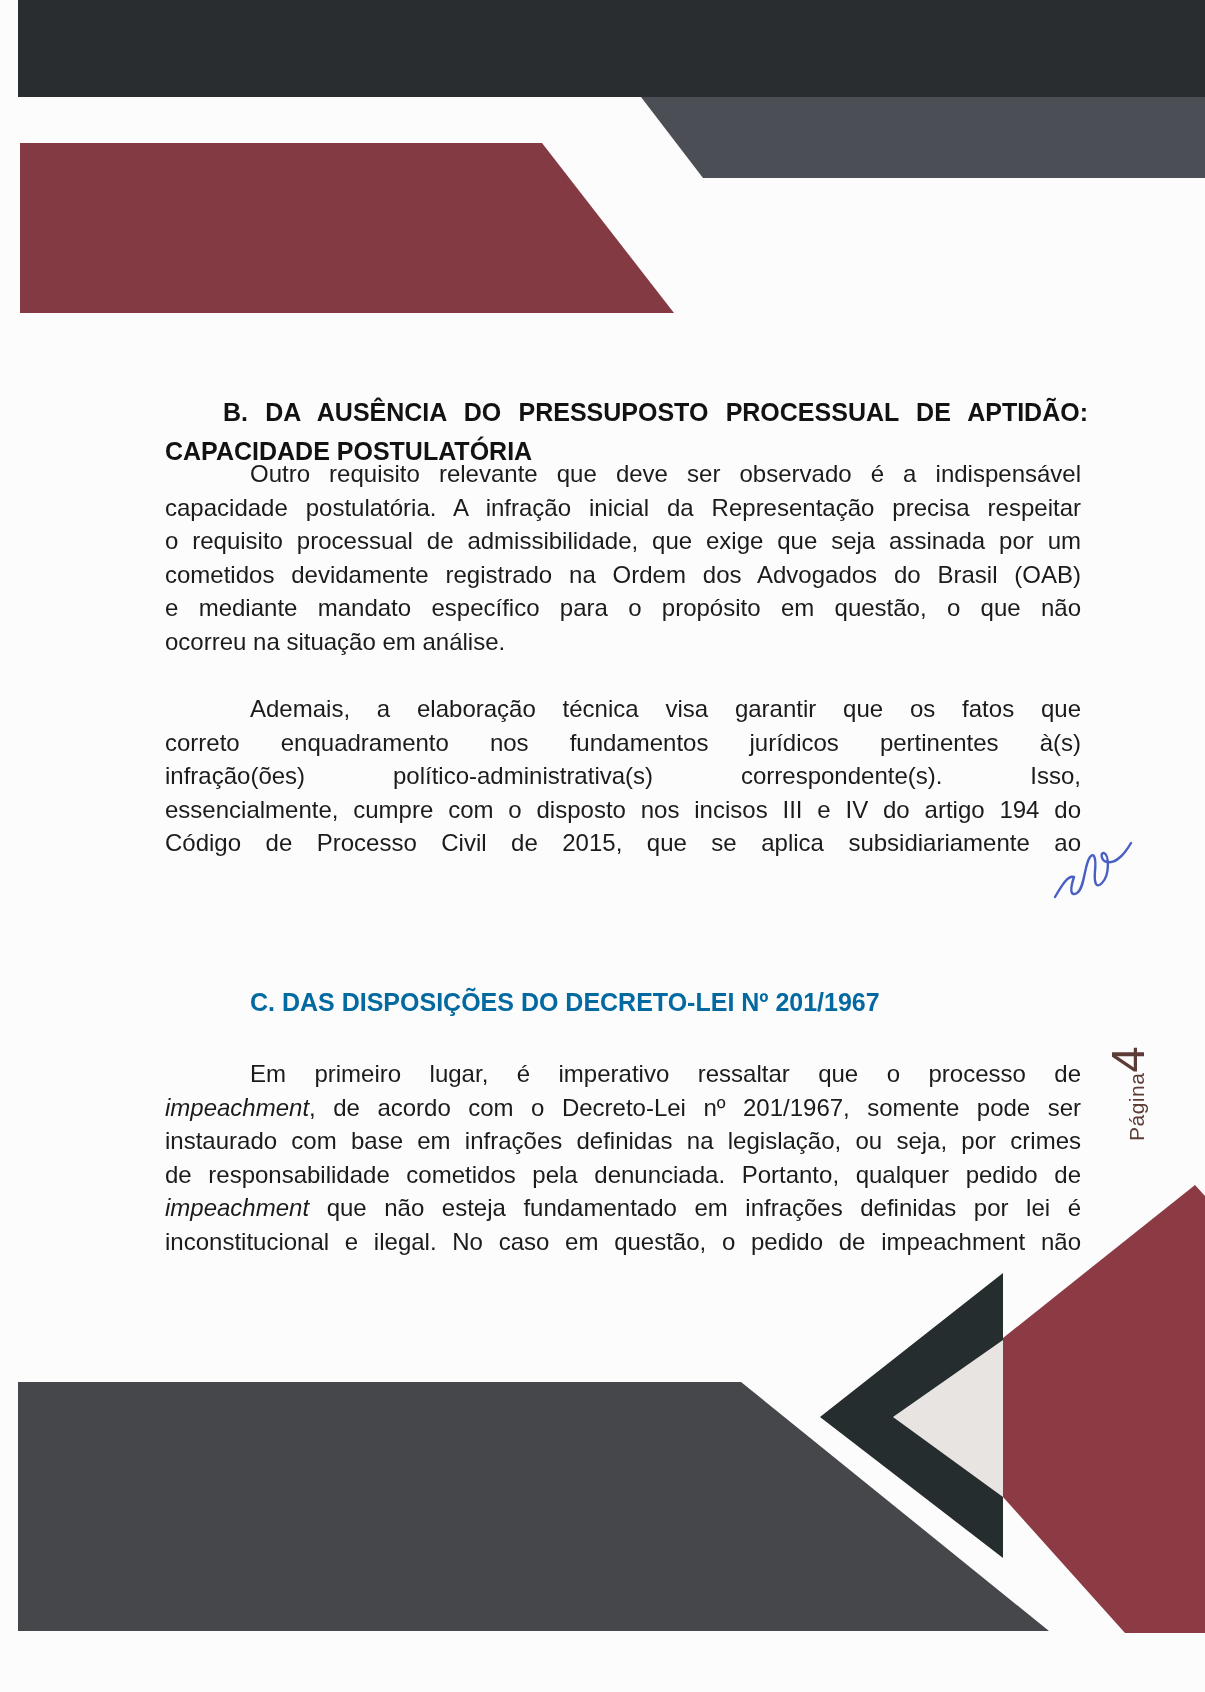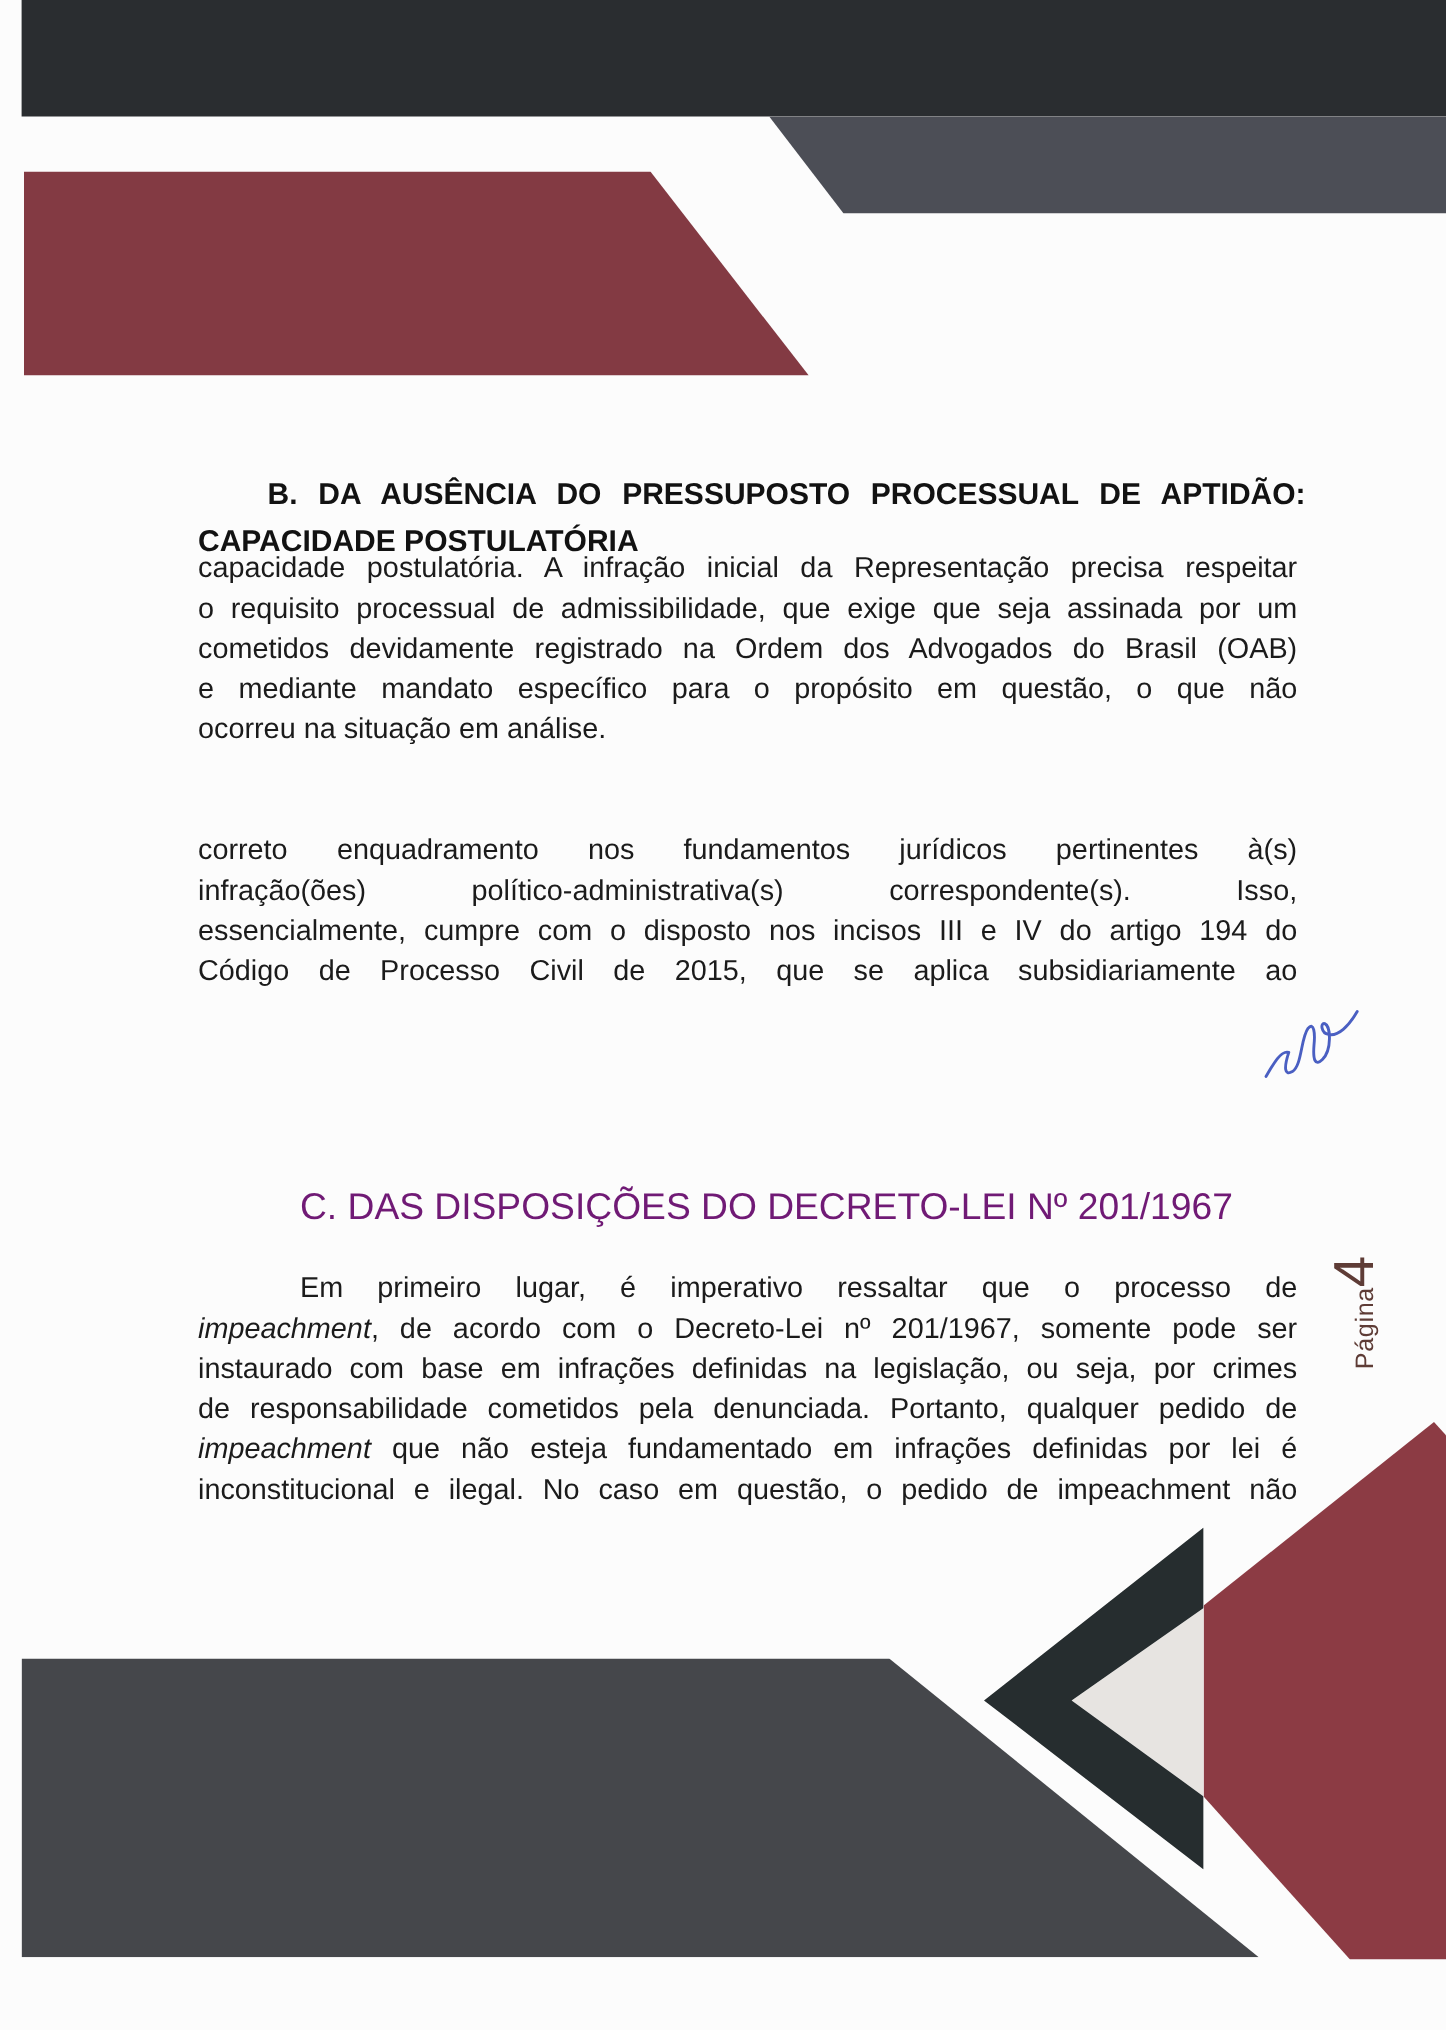--- a/index.html
+++ b/index.html
@@ -10,21 +10,21 @@
     color:#1b1b1b;
   }
   .shape{position:absolute;inset:0;pointer-events:none;}
   .txtblock{position:absolute;left:165px;width:916px;font-size:24px;line-height:33.5px;}
   .line{white-space:normal;}
   .jl{text-align:justify;text-align-last:justify;}
   .ll{text-align:left;}
   .ind{text-indent:85px;}
   .hB{position:absolute;left:165px;width:923px;font-size:25px;line-height:38.5px;font-weight:bold;color:#121212;margin-top:44px;}
   .hB .l1{text-align:justify;text-align-last:justify;text-indent:58px;}
-  .hC{position:absolute;left:165px;width:923px;font-size:31px;font-weight:normal;color:#701a75;padding-left:85px;box-sizing:border-box;}
+  .hC{position:absolute;left:165px;width:923px;font-size:25px;font-weight:bold;color:#0369a1;padding-left:85px;box-sizing:border-box;}
   .it{font-style:italic;}
   .pagenum{
     position:absolute;left:1075px;top:1066px;width:104px;height:46px;
     transform:rotate(-90deg);transform-origin:52px 23px;
     display:flex;align-items:baseline;justify-content:flex-start;
     white-space:nowrap;
   }
   .pagenum .plabel{font-size:21px;letter-spacing:0.5px;}
   .pagenum .pnum{font-size:47px;line-height:1;}
   .sig{position:absolute;left:1052px;top:831px;width:85px;height:76px;}
@@ -40,28 +40,30 @@
 <div class="shape" style="clip-path: polygon(1003px 1340px, 1003px 1497px, 893px 1417px); background: rgb(231, 228, 225);"></div>
 <div class="shape" style="clip-path: polygon(820px 1417px, 1003px 1273px, 1003px 1340px, 893px 1417px, 1003px 1497px, 1003px 1558px); background: rgb(38, 45, 47);"></div>
 <div class="shape" style="clip-path: polygon(1195px 1185px, 1205px 1196px, 1205px 1633px, 1125px 1633px, 1003px 1497px, 1003px 1338px); background: rgb(140, 59, 68);"></div>
 
 <div class="hB" style="top:349px;">
   <div class="l1">B. DA AUSÊNCIA DO PRESSUPOSTO PROCESSUAL DE APTIDÃO:</div>
   <div class="l2">CAPACIDADE POSTULATÓRIA</div>
 </div>
 
 <div class="txtblock" style="top:457px;">
+  <div class="line jl ind">Outro requisito relevante que deve ser observado é a indispensável</div>
   <div class="line jl">capacidade postulatória. A infração inicial da Representação precisa respeitar</div>
   <div class="line jl">o requisito processual de admissibilidade, que exige que seja assinada por um</div>
   <div class="line jl">cometidos devidamente registrado na Ordem dos Advogados do Brasil (OAB)</div>
   <div class="line jl">e mediante mandato específico para o propósito em questão, o que não</div>
   <div class="line ll">ocorreu na situação em análise.</div>
 </div>
 
 <div class="txtblock" style="top:692px;">
+  <div class="line jl ind">Ademais, a elaboração técnica visa garantir que os fatos que</div>
   <div class="line jl">correto enquadramento nos fundamentos jurídicos pertinentes à(s)</div>
   <div class="line jl">infração(ões) político-administrativa(s) correspondente(s). Isso,</div>
   <div class="line jl">essencialmente, cumpre com o disposto nos incisos III e IV do artigo 194 do</div>
   <div class="line jl">Código de Processo Civil de 2015, que se aplica subsidiariamente ao</div>
 </div>
 
 <div class="hC" style="top:988px;">C. DAS DISPOSIÇÕES DO DECRETO-LEI Nº 201/1967</div>
 
 <div class="txtblock" style="top:1057px;">
   <div class="line jl ind">Em primeiro lugar, é imperativo ressaltar que o processo de</div>

